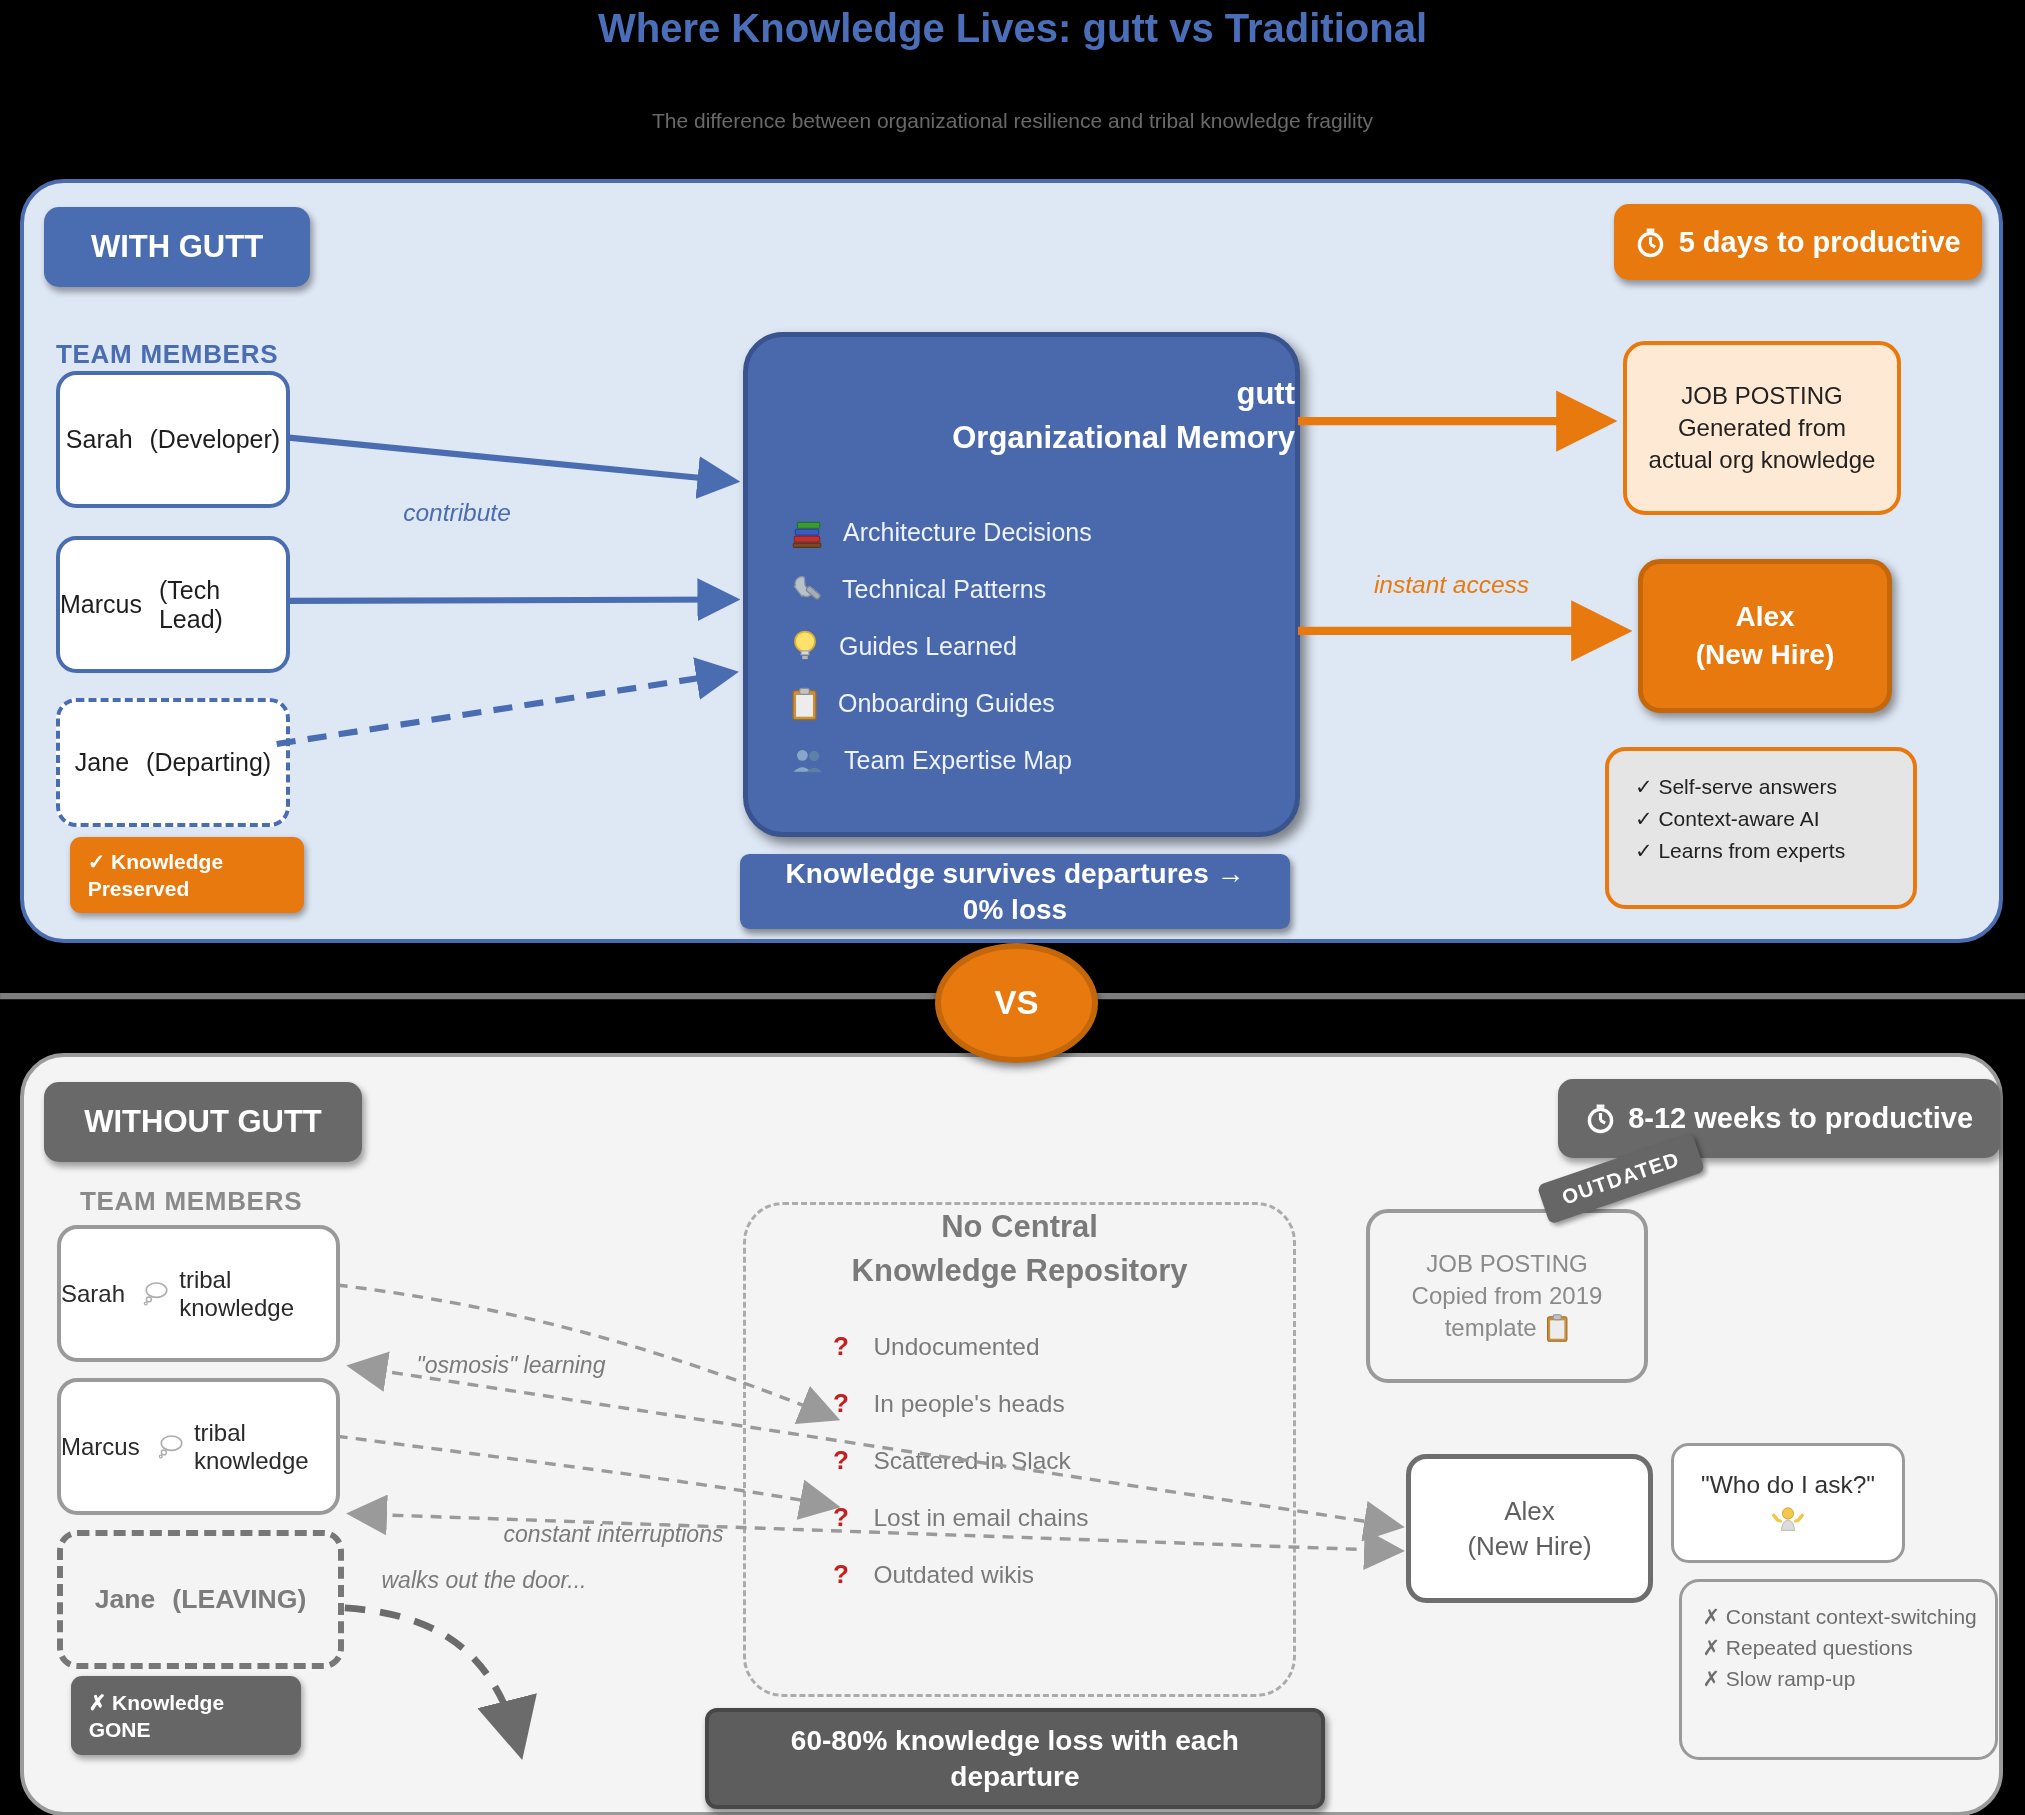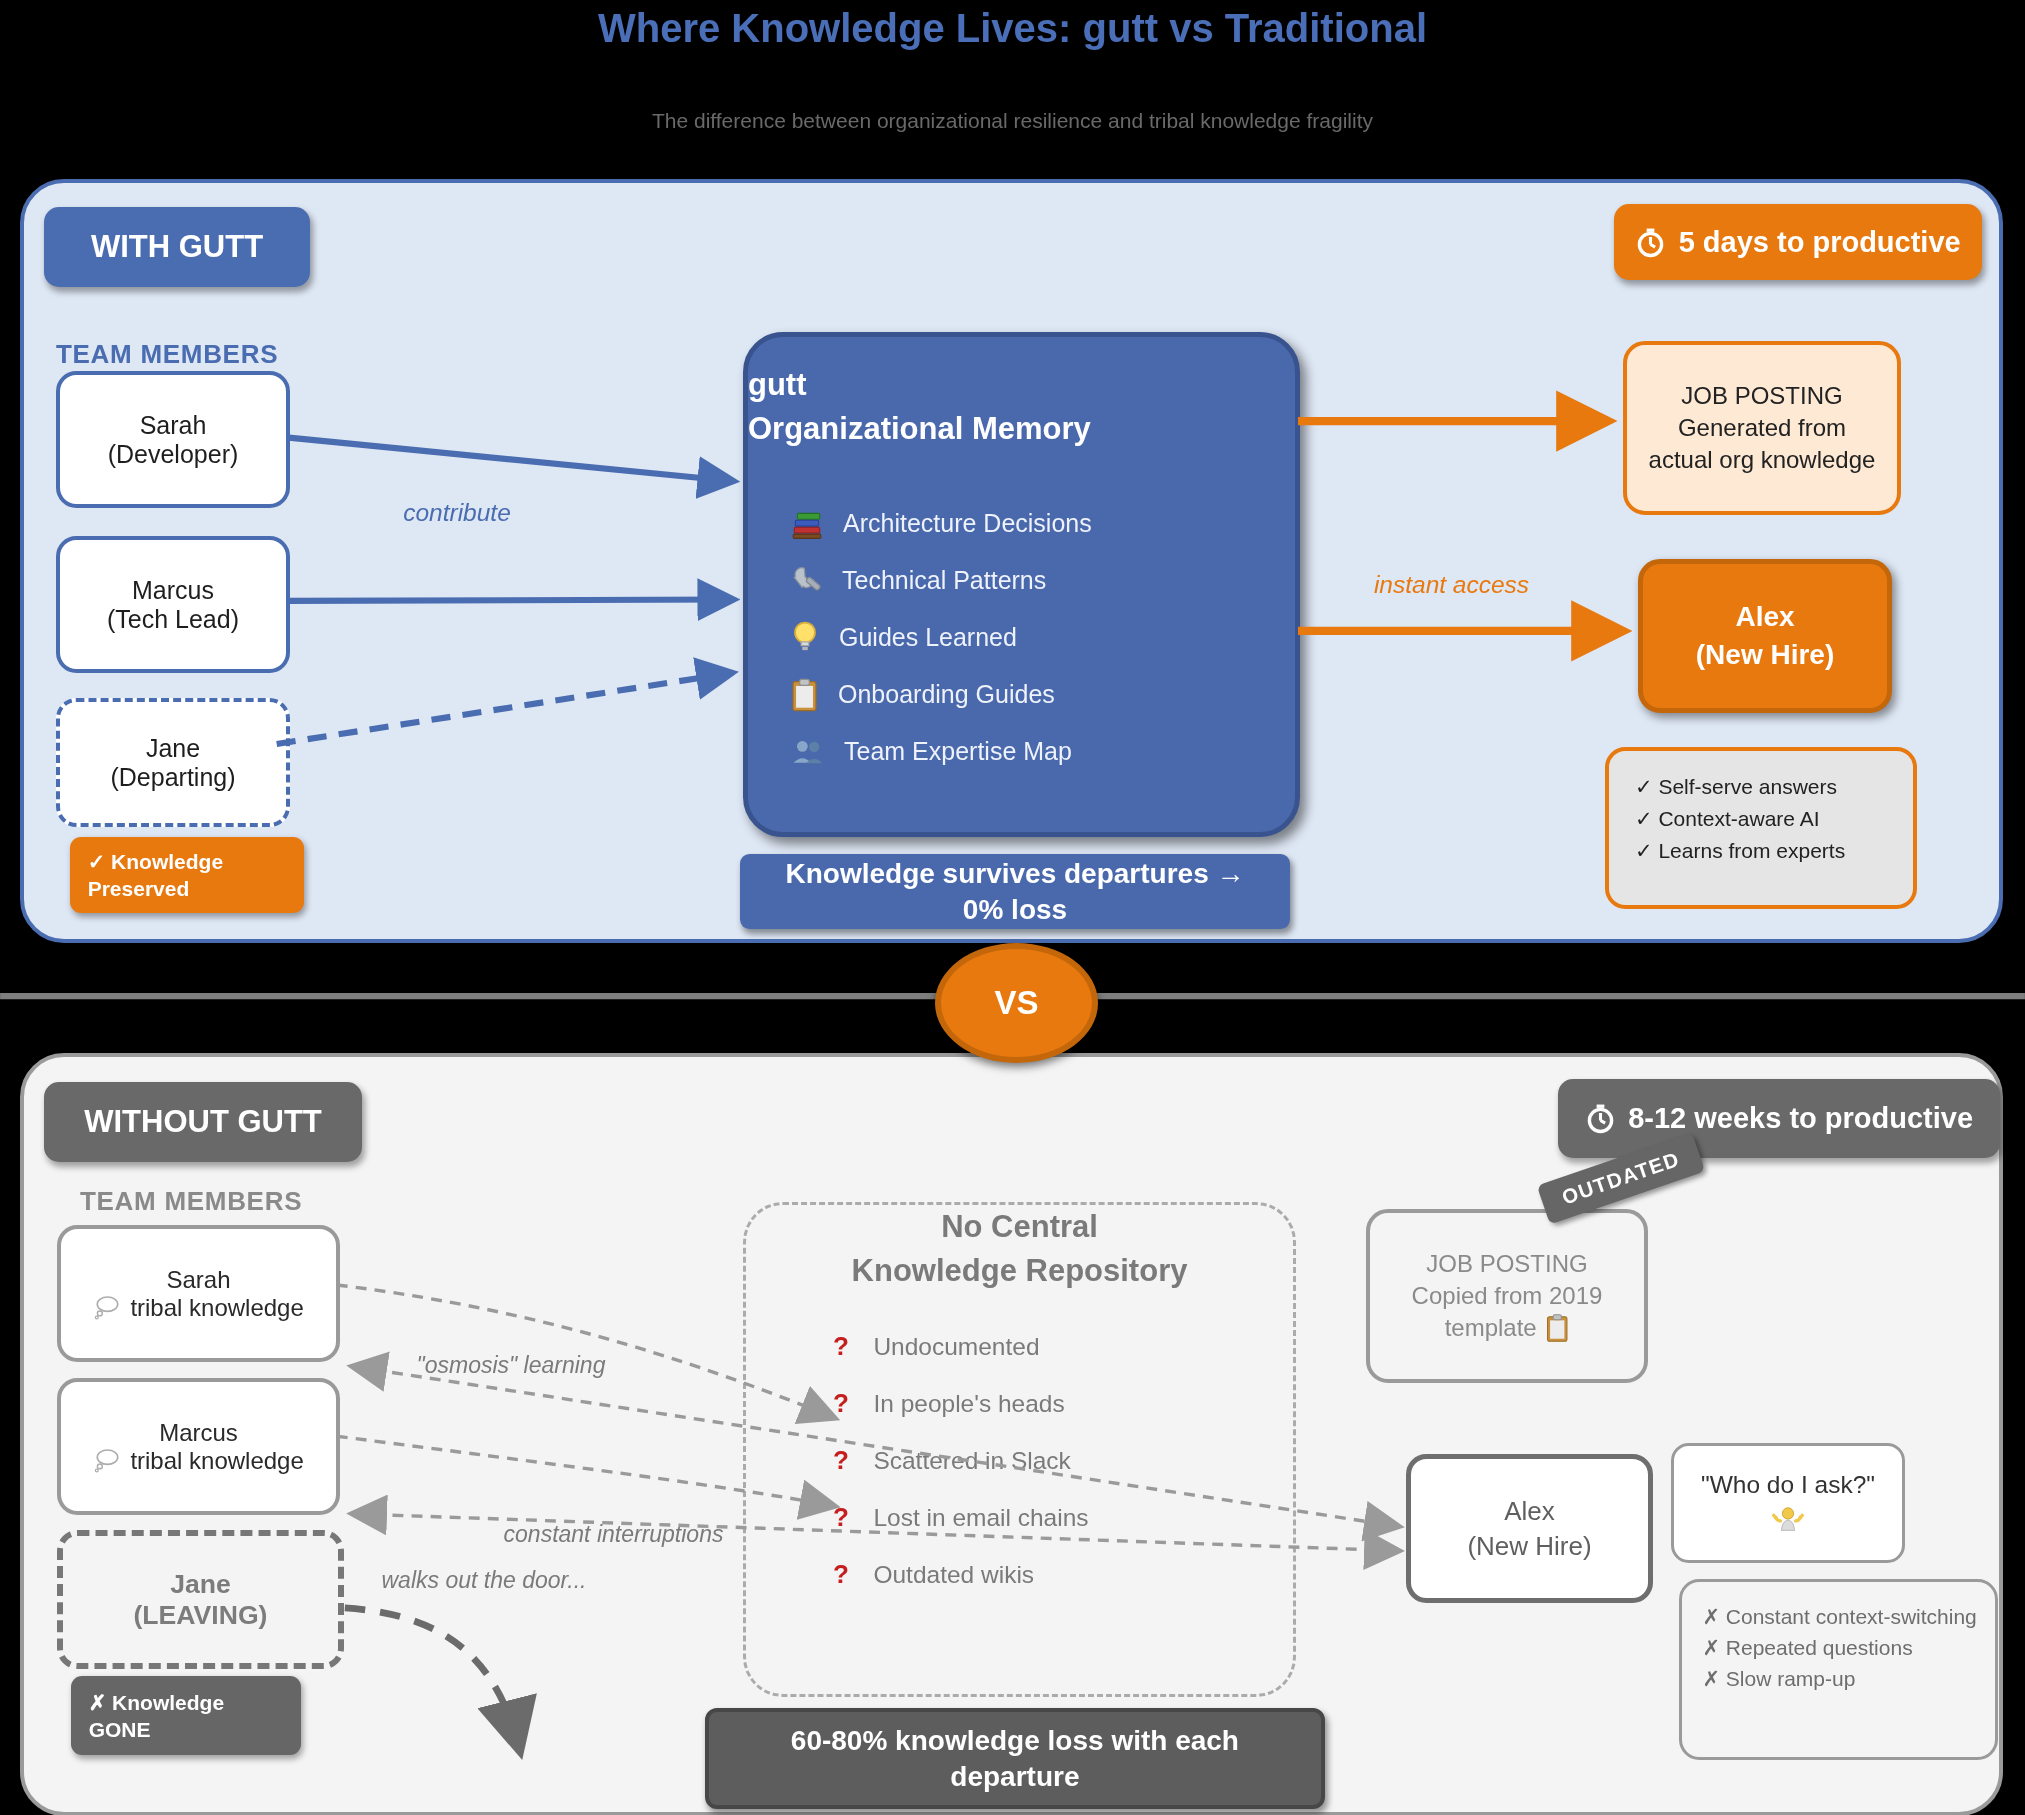--- a/index.html
+++ b/index.html
@@ -14,35 +14,35 @@
   .panel.gray{background:#f4f4f4;border:4.1px solid #9a9a9a;}
   .badge{position:absolute;display:flex;align-items:center;justify-content:center;
     color:#fff;font-weight:bold;border-radius:15px;box-shadow:2.7px 4.1px 6.8px rgba(0,0,0,.35);}
   .badge.bluehdr{background:#4a6cb0;font-size:31px;}
   .badge.orange{background:#e8790f;font-size:29px;gap:12.3px;}
   .badge.darkhdr{background:#696969;font-size:31px;}
   .badge.darktime{background:#696969;font-size:29px;gap:12.3px;}
   .seclabel{position:absolute;font-weight:bold;font-size:26px;letter-spacing:0.7px;}
   .seclabel.blue{color:#4a6cb0;}
   .seclabel.gray{color:#8a8a8a;}
-  .mbox{position:absolute;background:#fff;display:flex;flex-direction:column;align-items:center;
-    justify-content:center;text-align:right;gap:0;}
+  .mbox{position:absolute;background:#fff;display:flex;align-items:center;
+    justify-content:center;text-align:left;gap:17px;}
   .mbox.blue-b{border:4.1px solid #4a6cb0;border-radius:20.4px;font-size:25px;color:#1e1e1e;}
   .mbox.blue-dash{border:4.8px dashed #4a6cb0;}
   .mbox.gray-b{border:4.8px solid #9a9a9a;border-radius:20.4px;font-size:24px;color:#2a2a2a;}
   .mbox.gray-dash{background:#f4f4f4;border:6.1px dashed #777;border-radius:20.4px;
     font-weight:bold;color:#7c7c7c;font-size:26.6px;}
   .row{display:flex;flex-direction:row;align-items:center;gap:8.2px;}
   .kbadge{position:absolute;background:#e8790f;color:#fff;font-weight:bold;font-size:21px;
     border-radius:11px;display:flex;align-items:center;justify-content:center;
     padding:0 17.7px;line-height:27px;box-shadow:2px 3.4px 6.1px rgba(0,0,0,.35);}
   .kbadge.gone{background:#666;}
   .memory{position:absolute;background:#4a69ad;border:5.5px solid #39538f;border-radius:40px;
     color:#fff;box-shadow:5.5px 6.8px 11px rgba(0,0,0,.45);}
-  .memory .mtitle{margin-top:26px;text-align:left;font-weight:bold;font-size:31px;line-height:44px;}
+  .memory .mtitle{margin-top:35px;text-align:right;font-weight:bold;font-size:31px;line-height:44px;}
   .memory .mitems{margin:44px 0 0 42px;}
   .memory .mitem{display:flex;align-items:center;gap:19px;height:57px;font-size:25px;color:#eef2fa;}
   .banner{position:absolute;background:#4a69ad;border-radius:9.5px;color:#fff;font-weight:bold;
     font-size:28px;line-height:36px;display:flex;flex-direction:column;align-items:center;
     justify-content:center;text-align:center;box-shadow:2.7px 4.1px 6.8px rgba(0,0,0,.4);}
   .banner.loss{background:#5d5d5d;border:4.1px solid #474747;border-radius:12px;padding:0 16.4px;}
   .obox{position:absolute;border-radius:22px;text-align:center;}
   .obox.light{background:#fde9d4;border:4.8px solid #e8790f;color:#222;font-size:24px;line-height:32px;
     display:flex;flex-direction:column;justify-content:center;}
   .obox.solid{background:#e8790f;border:5.5px solid #c4670a;color:#fff;font-weight:bold;font-size:28px;

